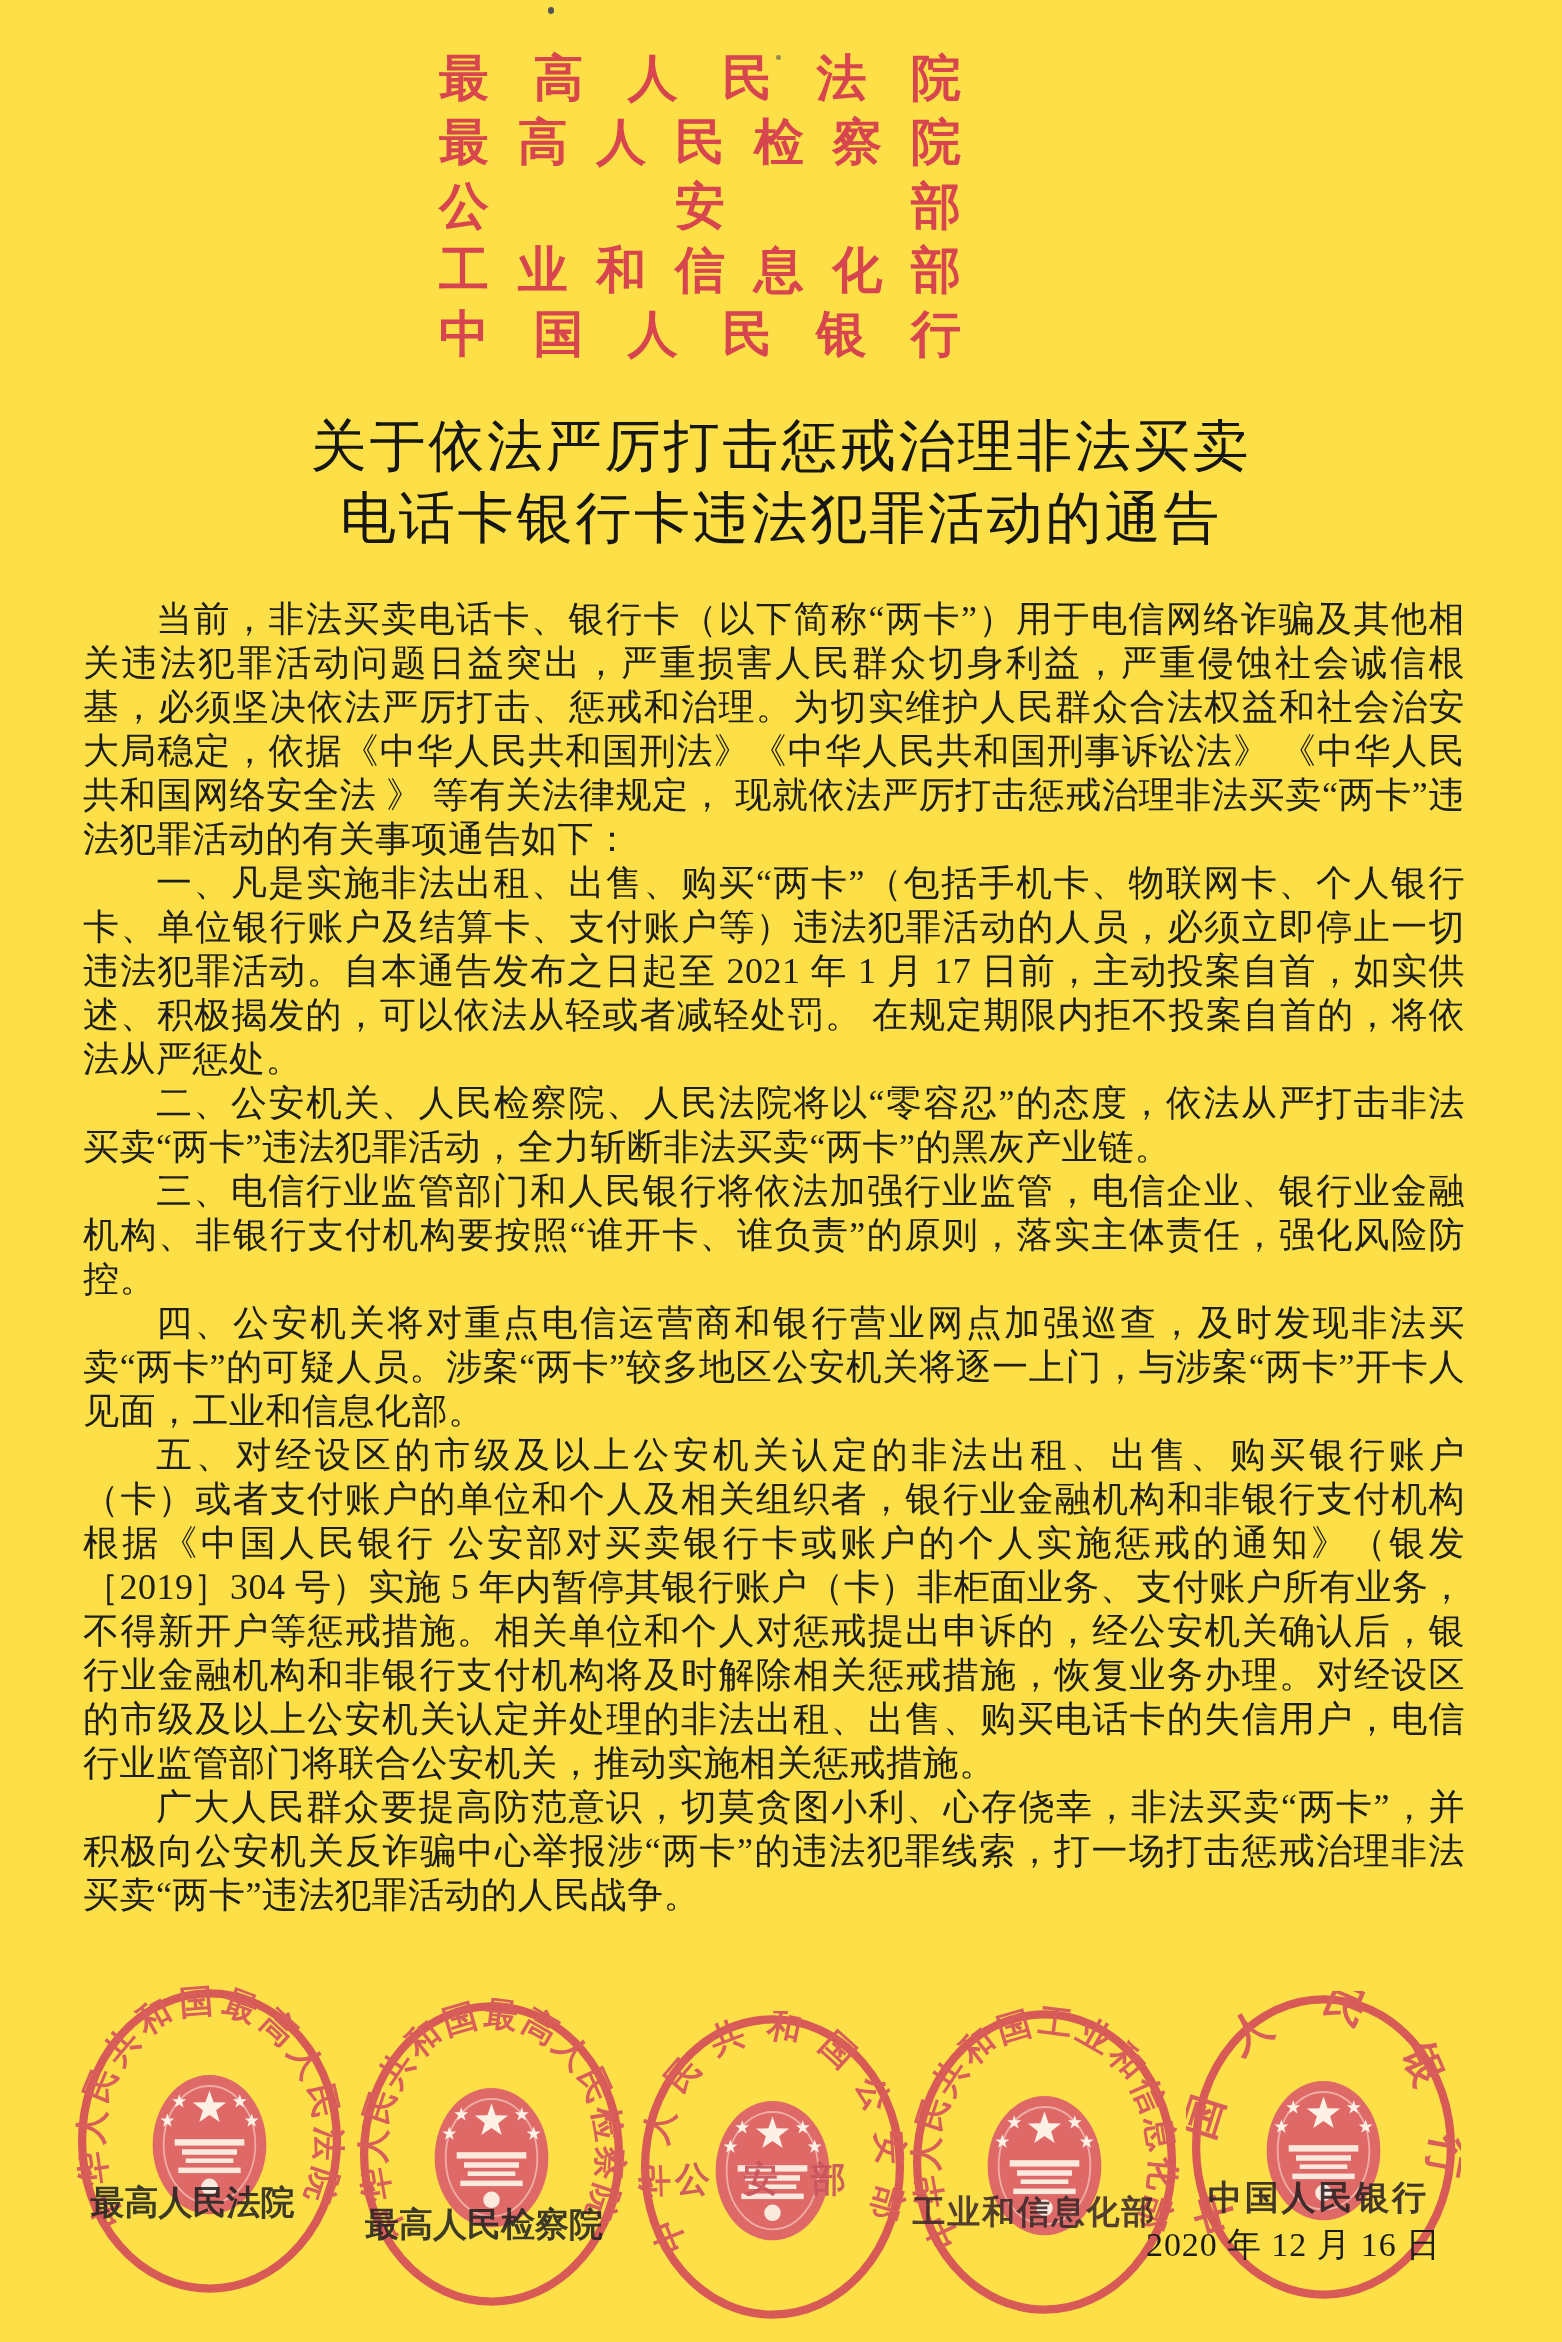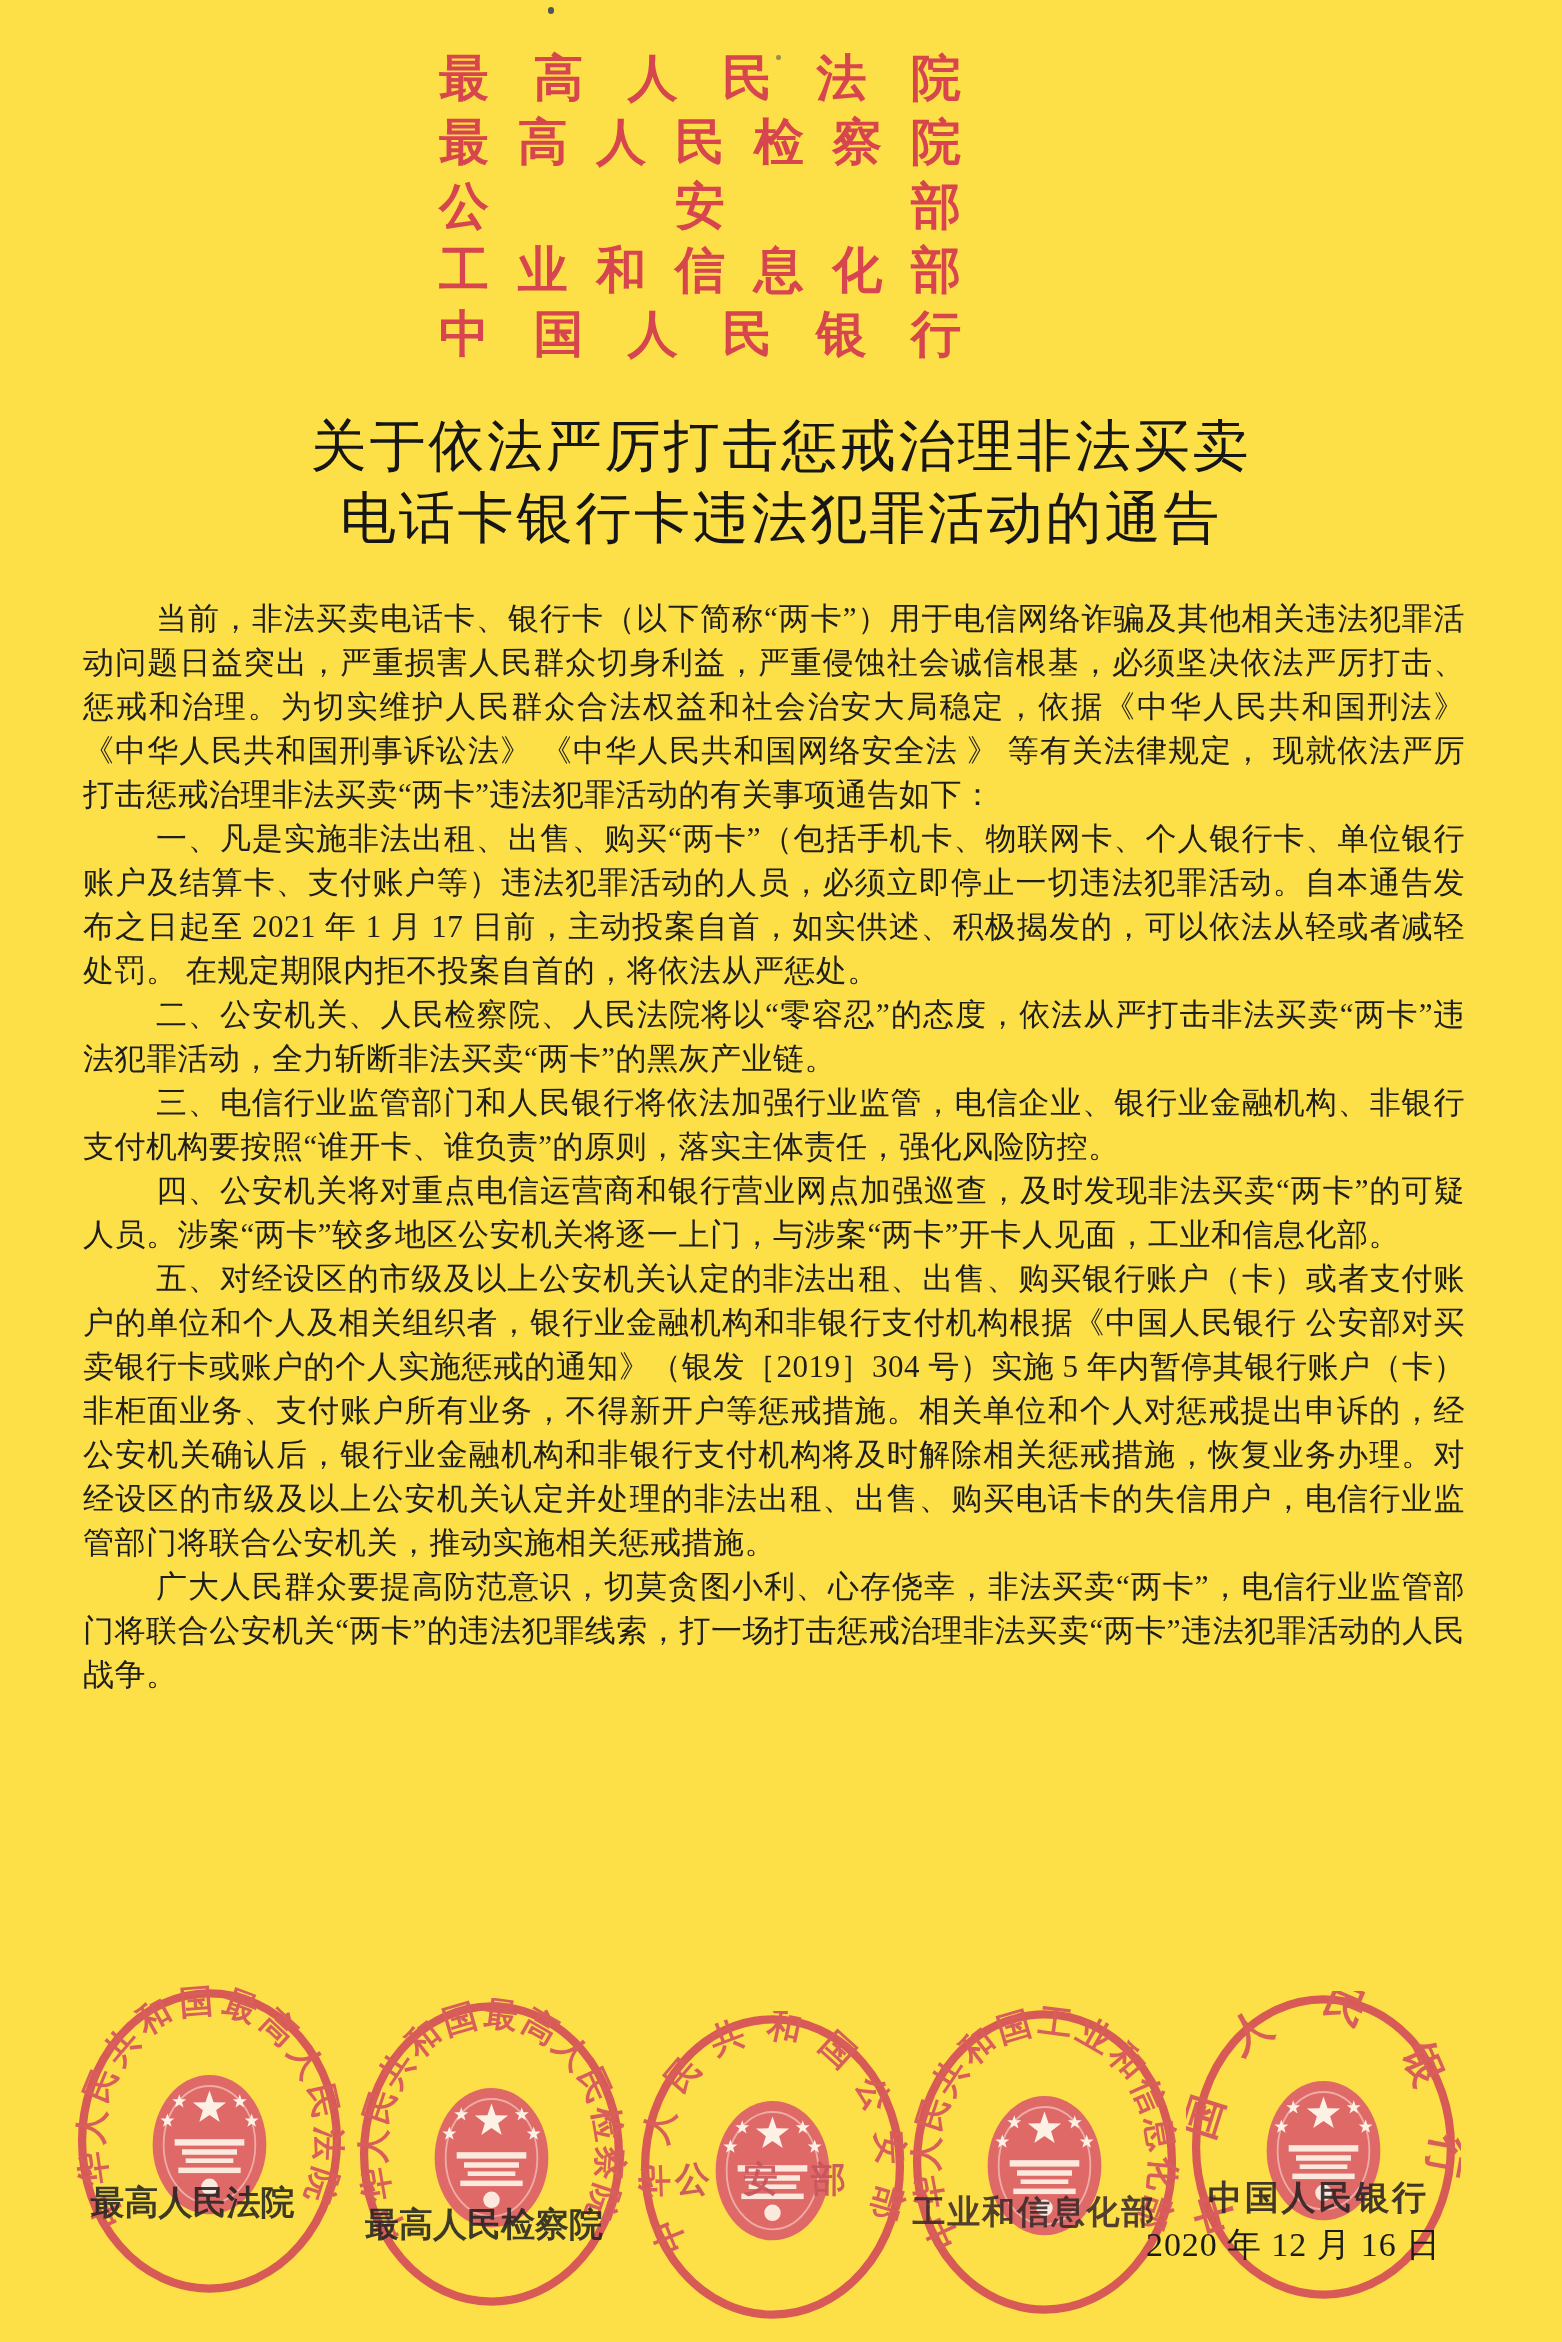--- a/index.html
+++ b/index.html
@@ -26,21 +26,21 @@
     position:absolute; top:410px; left:0; width:100%;
     text-align:center; font-weight:400;
     font-size:56px; line-height:72px;
     color:#161616; letter-spacing:2.8px;
     font-family:"Liberation Sans","DejaVu Sans",sans-serif;
   }
 
   
   .notice-body {
     position:absolute; top:597px; left:83px; width:1382px;
-    font-size:31px; line-height:44px;
+    font-size:36px; line-height:44px;
     color:#1e1e1e; text-align:justify; letter-spacing:0.5px;
   }
   .notice-body p { margin:0; text-indent:73px; }
 
   
   .seal { position:absolute; width:275px; height:321px; }
   #seal1 { left:72px;  top:1985px; }
   #seal2 { left:354px; top:1998px; }
   #seal3 { left:635px; top:2011px; }
   #seal4 { left:907px; top:2006px; }
@@ -114,21 +114,21 @@
     <div>电话卡银行卡违法犯罪活动的通告</div>
   </div>
 
   <div class="notice-body">
     <p>当前，非法买卖电话卡、银行卡（以下简称“两卡”）用于电信网络诈骗及其他相关违法犯罪活动问题日益突出，严重损害人民群众切身利益，严重侵蚀社会诚信根基，必须坚决依法严厉打击、惩戒和治理。为切实维护人民群众合法权益和社会治安大局稳定，依据《中华人民共和国刑法》《中华人民共和国刑事诉讼法》 《中华人民共和国网络安全法 》 等有关法律规定， 现就依法严厉打击惩戒治理非法买卖“两卡”违法犯罪活动的有关事项通告如下：</p>
     <p>一、凡是实施非法出租、出售、购买“两卡”（包括手机卡、物联网卡、个人银行卡、单位银行账户及结算卡、支付账户等）违法犯罪活动的人员，必须立即停止一切违法犯罪活动。自本通告发布之日起至 2021 年 1 月 17 日前，主动投案自首，如实供述、积极揭发的，可以依法从轻或者减轻处罚。 在规定期限内拒不投案自首的，将依法从严惩处。</p>
     <p>二、公安机关、人民检察院、人民法院将以“零容忍”的态度，依法从严打击非法买卖“两卡”违法犯罪活动，全力斩断非法买卖“两卡”的黑灰产业链。</p>
     <p>三、电信行业监管部门和人民银行将依法加强行业监管，电信企业、银行业金融机构、非银行支付机构要按照“谁开卡、谁负责”的原则，落实主体责任，强化风险防控。</p>
     <p>四、公安机关将对重点电信运营商和银行营业网点加强巡查，及时发现非法买卖“两卡”的可疑人员。涉案“两卡”较多地区公安机关将逐一上门，与涉案“两卡”开卡人见面，工业和信息化部。</p>
     <p>五、对经设区的市级及以上公安机关认定的非法出租、出售、购买银行账户（卡）或者支付账户的单位和个人及相关组织者，银行业金融机构和非银行支付机构根据《中国人民银行 公安部对买卖银行卡或账户的个人实施惩戒的通知》（银发［2019］304 号）实施 5 年内暂停其银行账户（卡）非柜面业务、支付账户所有业务，不得新开户等惩戒措施。相关单位和个人对惩戒提出申诉的，经公安机关确认后，银行业金融机构和非银行支付机构将及时解除相关惩戒措施，恢复业务办理。对经设区的市级及以上公安机关认定并处理的非法出租、出售、购买电话卡的失信用户，电信行业监管部门将联合公安机关，推动实施相关惩戒措施。</p>
-    <p>广大人民群众要提高防范意识，切莫贪图小利、心存侥幸，非法买卖“两卡”，电信行业监管部门将联合公安机关“两卡”的违法犯罪线索，打一场打击惩戒治理非法买卖“两卡”违法犯罪活动的人民战争。</p>
+    <p>广大人民群众要提高防范意识，切莫贪图小利、心存侥幸，非法买卖“两卡”，并积极向公安机关反诈骗中心举报涉“两卡”的违法犯罪线索，打一场打击惩戒治理非法买卖“两卡”违法犯罪活动的人民战争。</p>
   </div>
 
   <div class="seal" id="seal1">
     <svg class="seal-svg" viewBox="0 0 300 340">
       <defs>
           <path id="arc1" d="M57.8,256.2 A117,140 0 1 1 242.2,256.2" fill="none"></path>
         </defs>
       <ellipse class="seal-ring" cx="150" cy="170" rx="139" ry="161"></ellipse>
       <use href="#emblem" x="150" y="174"></use>
       <text class="ring-text" style="letter-spacing:11px"><textPath href="#arc1" textLength="570" lengthAdjust="spacing">中华人民共和国最高人民法院</textPath></text>

